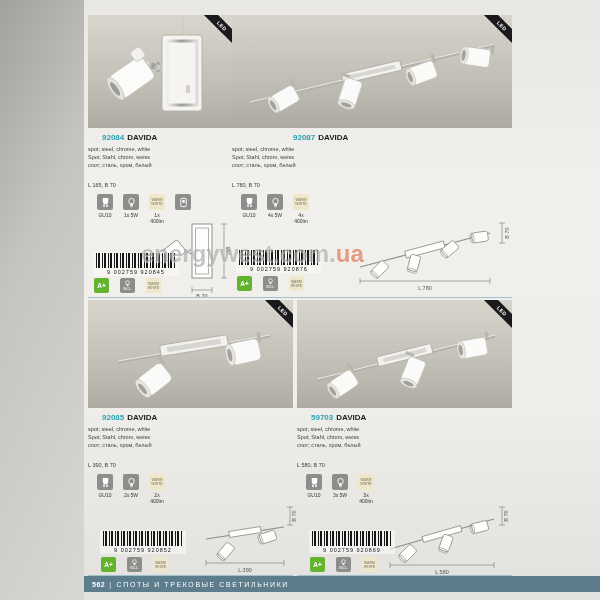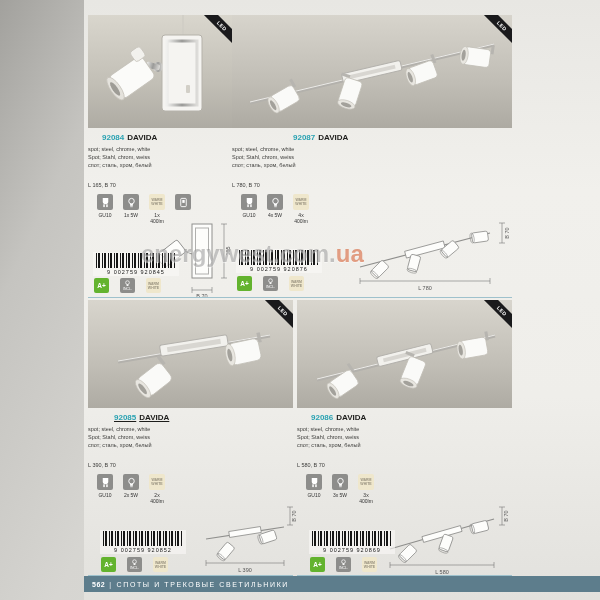--- a/index.html
+++ b/index.html
@@ -344,21 +344,21 @@
           <rect x="16" y="-16" width="3.5" height="10" fill="#b7b5b0"></rect>
           <rect x="-14" y="-11" width="30" height="22" rx="5" fill="#fafaf8" stroke="#c2bfb7" stroke-width=".8"></rect>
           <ellipse cx="-14" cy="0" rx="4.5" ry="11" fill="#e8e6e0" stroke="#c2bfb7" stroke-width=".6"></ellipse>
           <ellipse cx="-14.5" cy="0" rx="2.2" ry="6.5" fill="#a3a19b"></ellipse>
         </g>
       </svg>
       <div class="ribbon">
           <span>LED</span>
         </div>
     </div>
-    <div class="title" style="left:12px;top:113px;text-decoration:underline;">
+    <div class="title" style="left:0;top:113px;">
       <span class="code">92085</span><span>DAVIDA</span>
     </div>
     <div class="desc" style="left:0;top:125px;">
       <div>spot; steel, chrome, white</div>
       <div>Spot; Stahl, chrom, weiss</div>
       <div>спот; сталь, хром, белый</div>
     </div>
     <div class="dims" style="left:0;top:162px;">L 390, B 70</div>
     <div class="specs" style="left:4px;top:174px;">
       <div class="spec">
@@ -471,21 +471,21 @@
           <rect x="-12" y="-9" width="26" height="18" rx="4" fill="#fafaf8" stroke="#c2bfb7" stroke-width=".8"></rect>
           <ellipse cx="-12" cy="0" rx="4" ry="9" fill="#e8e6e0" stroke="#c2bfb7" stroke-width=".6"></ellipse>
           <ellipse cx="-12.5" cy="0" rx="2" ry="5.5" fill="#a3a19b"></ellipse>
         </g>
       </svg>
       <div class="ribbon">
           <span>LED</span>
         </div>
     </div>
     <div class="title" style="left:0;top:113px;">
-      <span class="code">92086</span><span>DAVIDA</span>
+      <span class="code">59703</span><span>DAVIDA</span>
     </div>
     <div class="desc" style="left:0;top:125px;">
       <div>spot; steel, chrome, white</div>
       <div>Spot; Stahl, chrom, weiss</div>
       <div>спот; сталь, хром, белый</div>
     </div>
     <div class="dims" style="left:0;top:162px;">L 580, B 70</div>
     <div class="specs" style="left:4px;top:174px;">
       <div class="spec">
         <div class="box">

